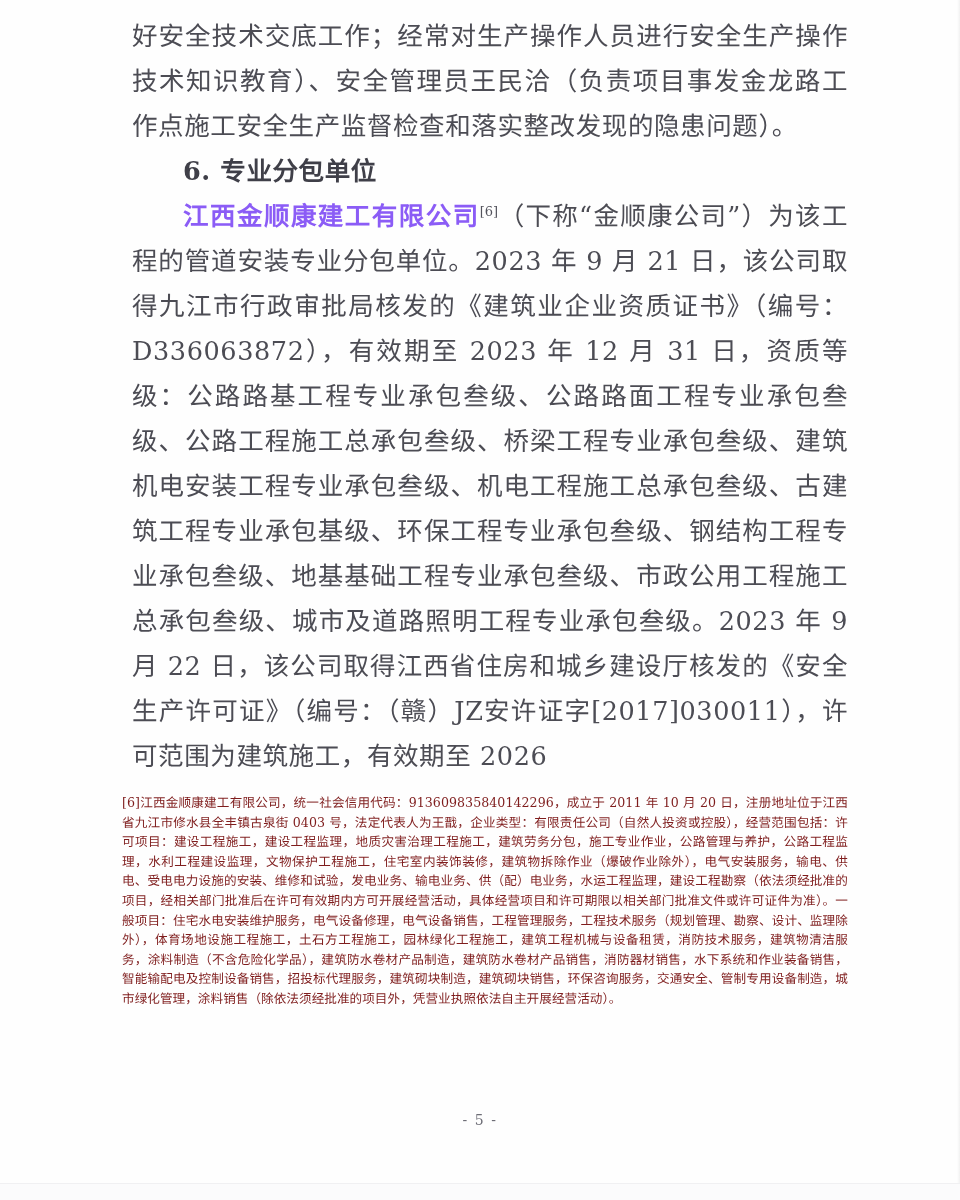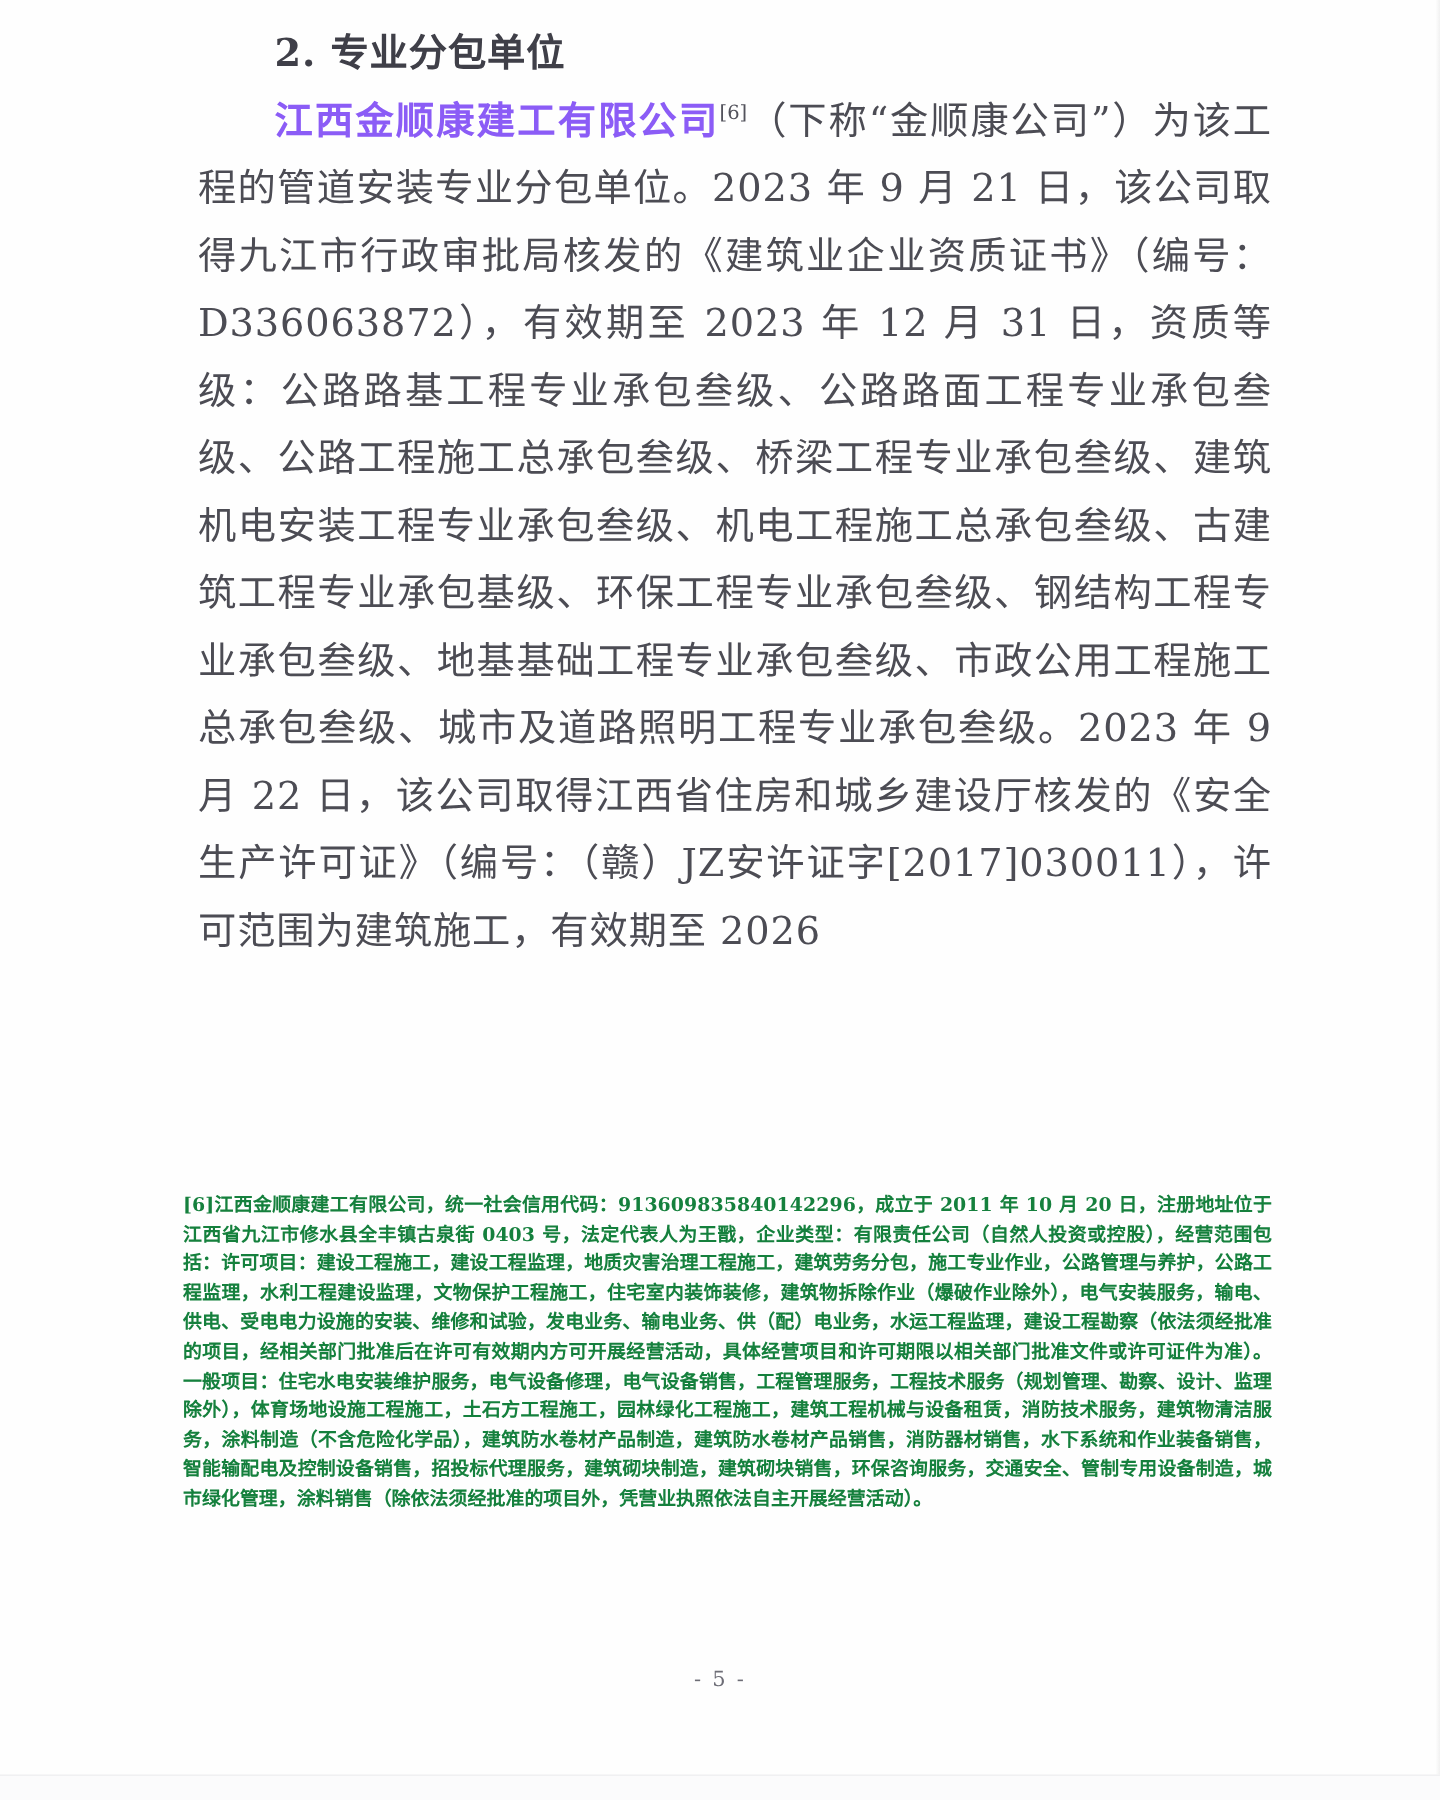--- a/index.html
+++ b/index.html
@@ -98,26 +98,25 @@
   .footnote-block {
     position: absolute;
     left: 122px;
     top: 793px;
     width: 726px;
   }
   .footnote-text {
     font-family: "DejaVu Serif", "Liberation Serif", serif;
     font-size: 12.6px;
     line-height: 19.6px;
-    color: #15803d;
+    color: #7f1d1d;
     text-align: justify;
     text-justify: inter-character;
     letter-spacing: 0.05px;
     margin: 0;
-    font-weight: bold;
   }
 
   
   .page-number {
     position: absolute;
     left: 0;
     top: 1112px;
     width: 960px;
     text-align: center;
     font-family: "DejaVu Serif", "Liberation Serif", serif;
@@ -126,22 +125,23 @@
     letter-spacing: 1.5px;
   }
 </style>
 </head>
 <body>
 
 <div class="page">
 
   <div class="body-block">
 
+    <p class="p-body">好安全技术交底工作；经常对生产操作人员进行安全生产操作技术知识教育）、安全管理员王民洽（负责项目事发金龙路工作点施工安全生产监督检查和落实整改发现的隐患问题）。</p>
 
-    <p class="heading-item">2. 专业分包单位</p>
+    <p class="heading-item">6. 专业分包单位</p>
 
     <p class="p-body indent">
       <span class="org-name">江西金顺康建工有限公司</span><sup class="fn-ref">[6]</sup><span>（下称“金顺康公司”）为该工程的管道安装专业分包单位。2023 年 9 月 21 日，该公司取得九江市行政审批局核发的《建筑业企业资质证书》（编号：D336063872），有效期至 2023 年 12 月 31 日，资质等级：公路路基工程专业承包叁级、公路路面工程专业承包叁级、公路工程施工总承包叁级、桥梁工程专业承包叁级、建筑机电安装工程专业承包叁级、机电工程施工总承包叁级、古建筑工程专业承包基级、环保工程专业承包叁级、钢结构工程专业承包叁级、地基基础工程专业承包叁级、市政公用工程施工总承包叁级、城市及道路照明工程专业承包叁级。2023 年 9 月 22 日，该公司取得江西省住房和城乡建设厅核发的《安全生产许可证》（编号：（赣）JZ安许证字[2017]030011），许可范围为建筑施工，有效期至 2026</span>
     </p>
 
   </div>
 
   <div class="footnote-block">
     <p class="footnote-text"><span>[6]</span><span>江西金顺康建工有限公司，统一社会信用代码：913609835840142296，成立于 2011 年 10 月 20 日，注册地址位于江西省九江市修水县全丰镇古泉街 0403 号，法定代表人为王戬，企业类型：有限责任公司（自然人投资或控股），经营范围包括：许可项目：建设工程施工，建设工程监理，地质灾害治理工程施工，建筑劳务分包，施工专业作业，公路管理与养护，公路工程监理，水利工程建设监理，文物保护工程施工，住宅室内装饰装修，建筑物拆除作业（爆破作业除外），电气安装服务，输电、供电、受电电力设施的安装、维修和试验，发电业务、输电业务、供（配）电业务，水运工程监理，建设工程勘察（依法须经批准的项目，经相关部门批准后在许可有效期内方可开展经营活动，具体经营项目和许可期限以相关部门批准文件或许可证件为准）。一般项目：住宅水电安装维护服务，电气设备修理，电气设备销售，工程管理服务，工程技术服务（规划管理、勘察、设计、监理除外），体育场地设施工程施工，土石方工程施工，园林绿化工程施工，建筑工程机械与设备租赁，消防技术服务，建筑物清洁服务，涂料制造（不含危险化学品），建筑防水卷材产品制造，建筑防水卷材产品销售，消防器材销售，水下系统和作业装备销售，智能输配电及控制设备销售，招投标代理服务，建筑砌块制造，建筑砌块销售，环保咨询服务，交通安全、管制专用设备制造，城市绿化管理，涂料销售（除依法须经批准的项目外，凭营业执照依法自主开展经营活动）。</span></p>
   </div>

